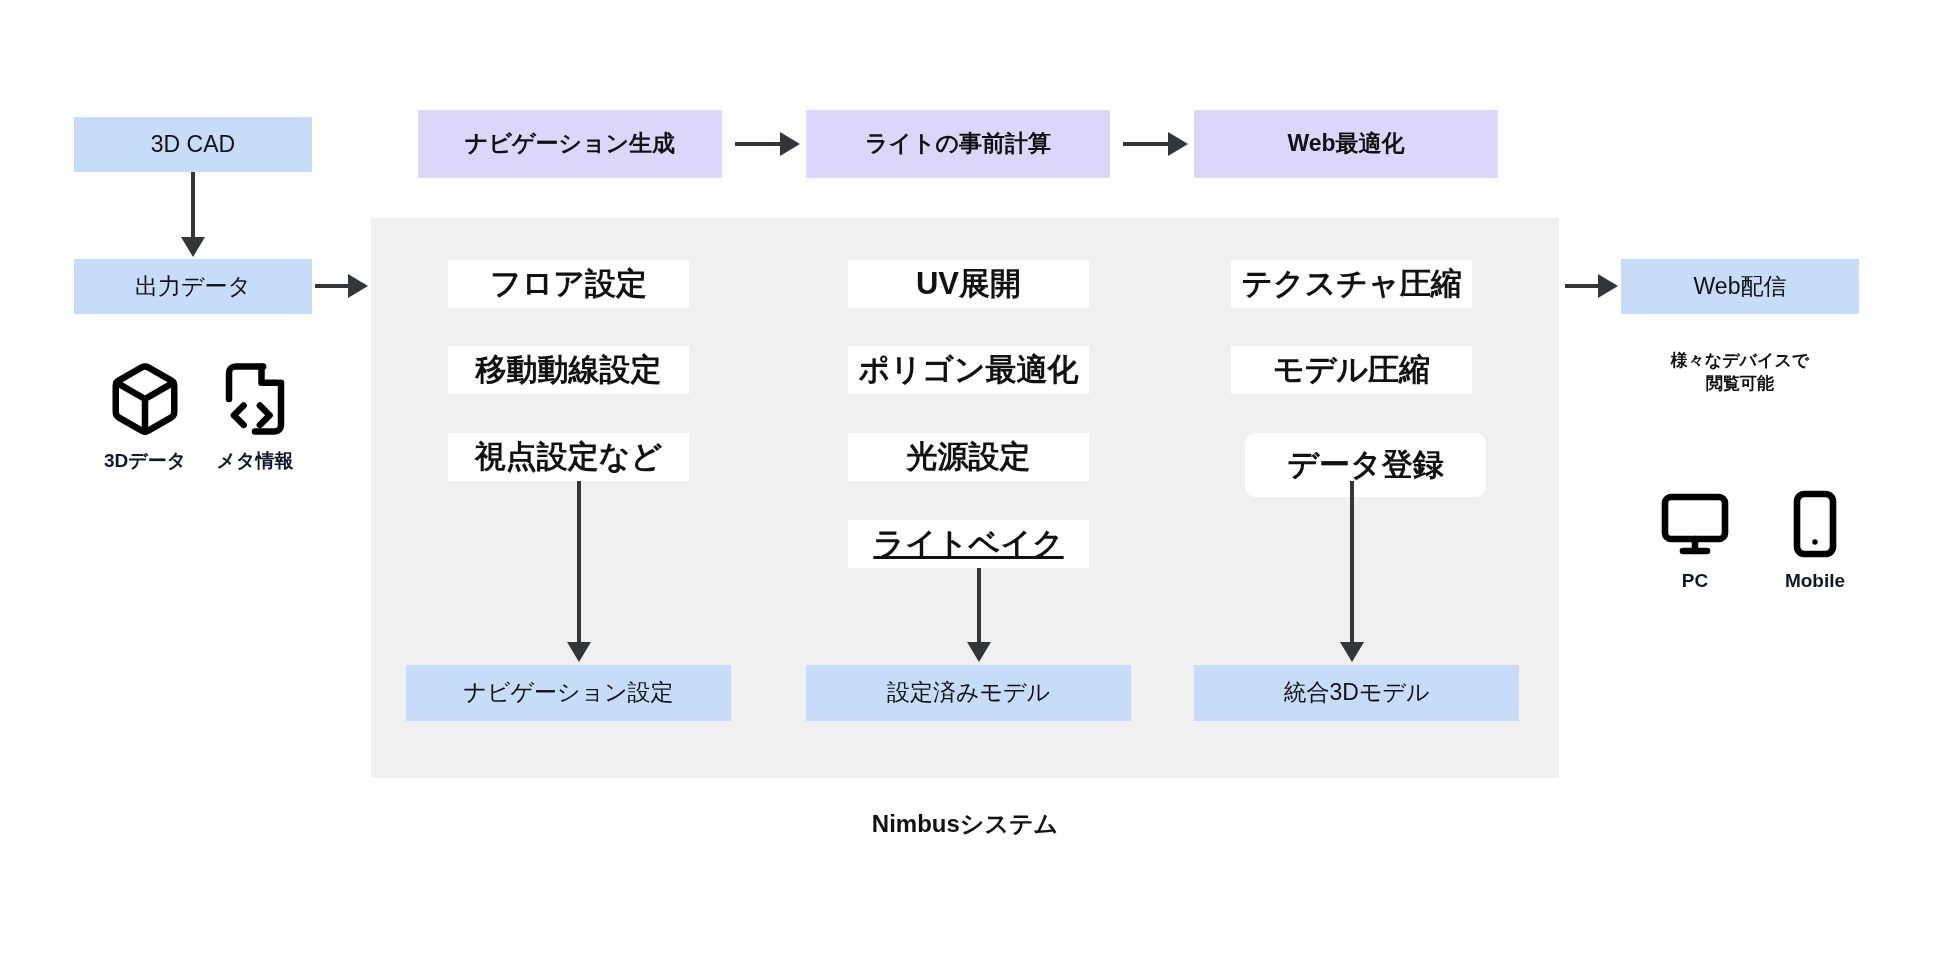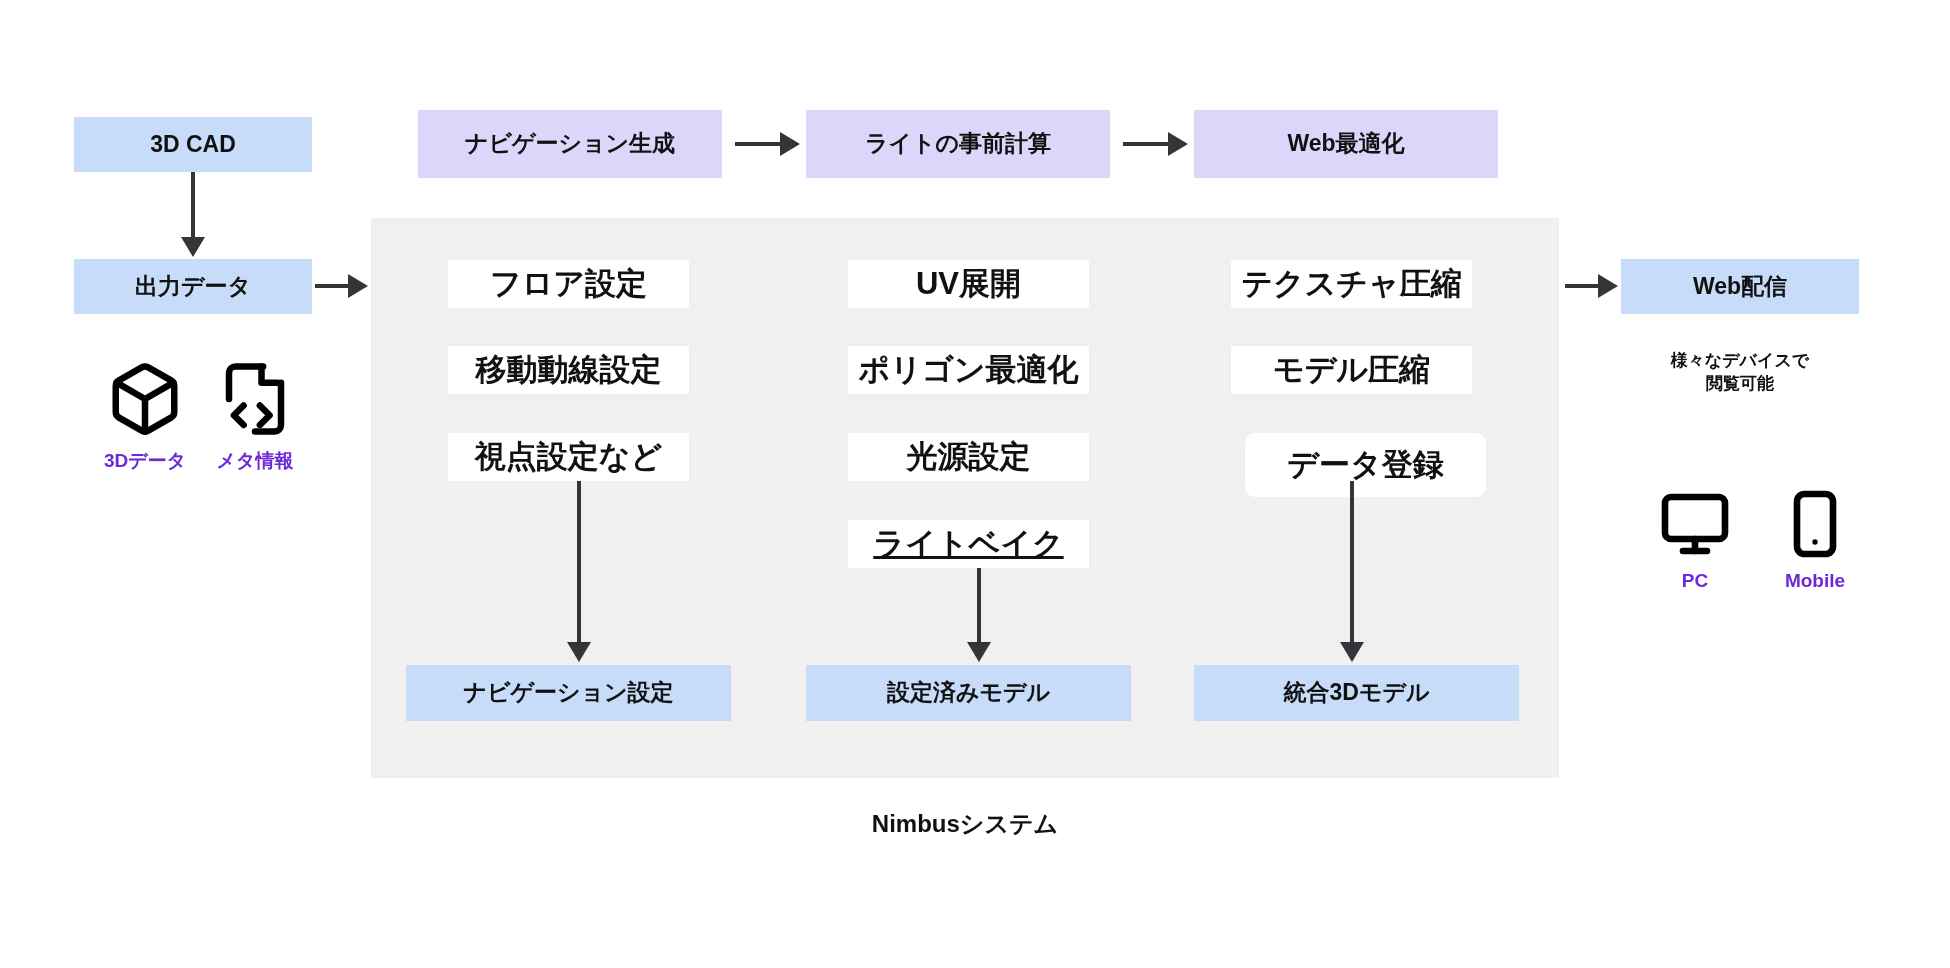--- a/index.html
+++ b/index.html
@@ -25,21 +25,21 @@
     position: absolute;
     display: flex;
     align-items: center;
     justify-content: center;
     text-align: center;
     box-sizing: border-box;
     line-height: 1.2;
   }
   .box-blue {
     background: #c6dcf8;
-    font-weight: bold;
+    font-weight: normal;
     font-size: 23px;
     color: #111111;
   }
   .box-purple {
     background: #ddd6fb;
     font-weight: bold;
     font-size: 23px;
     color: #111111;
   }
   .box-white {
@@ -96,21 +96,21 @@
   
   .icon-wrap {
     position: absolute;
     display: flex;
     flex-direction: column;
     align-items: center;
   }
   .icon-caption {
     font-size: 19px;
     font-weight: bold;
-    color: #6d28d9;
+    color: #0f172a;
     margin-top: 10px;
     white-space: nowrap;
   }
   .plain-text {
     position: absolute;
     font-size: 17px;
     font-weight: bold;
     color: #111111;
     text-align: center;
     line-height: 1.35;

